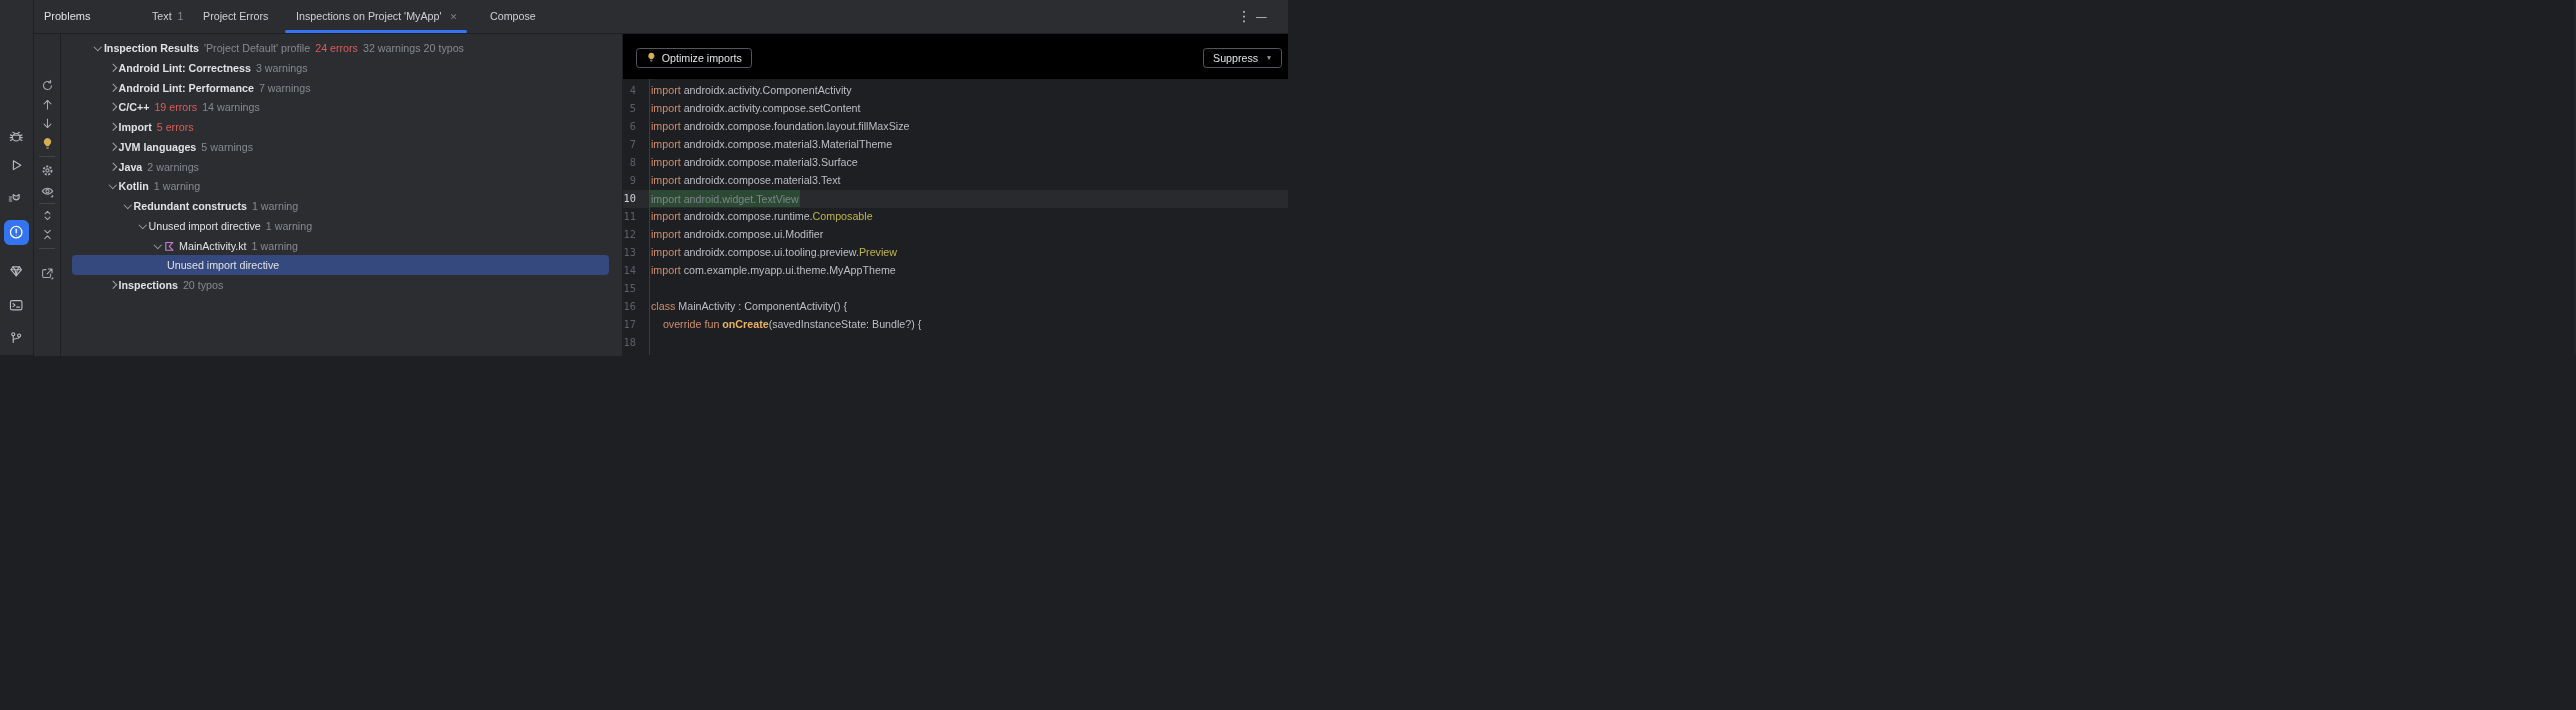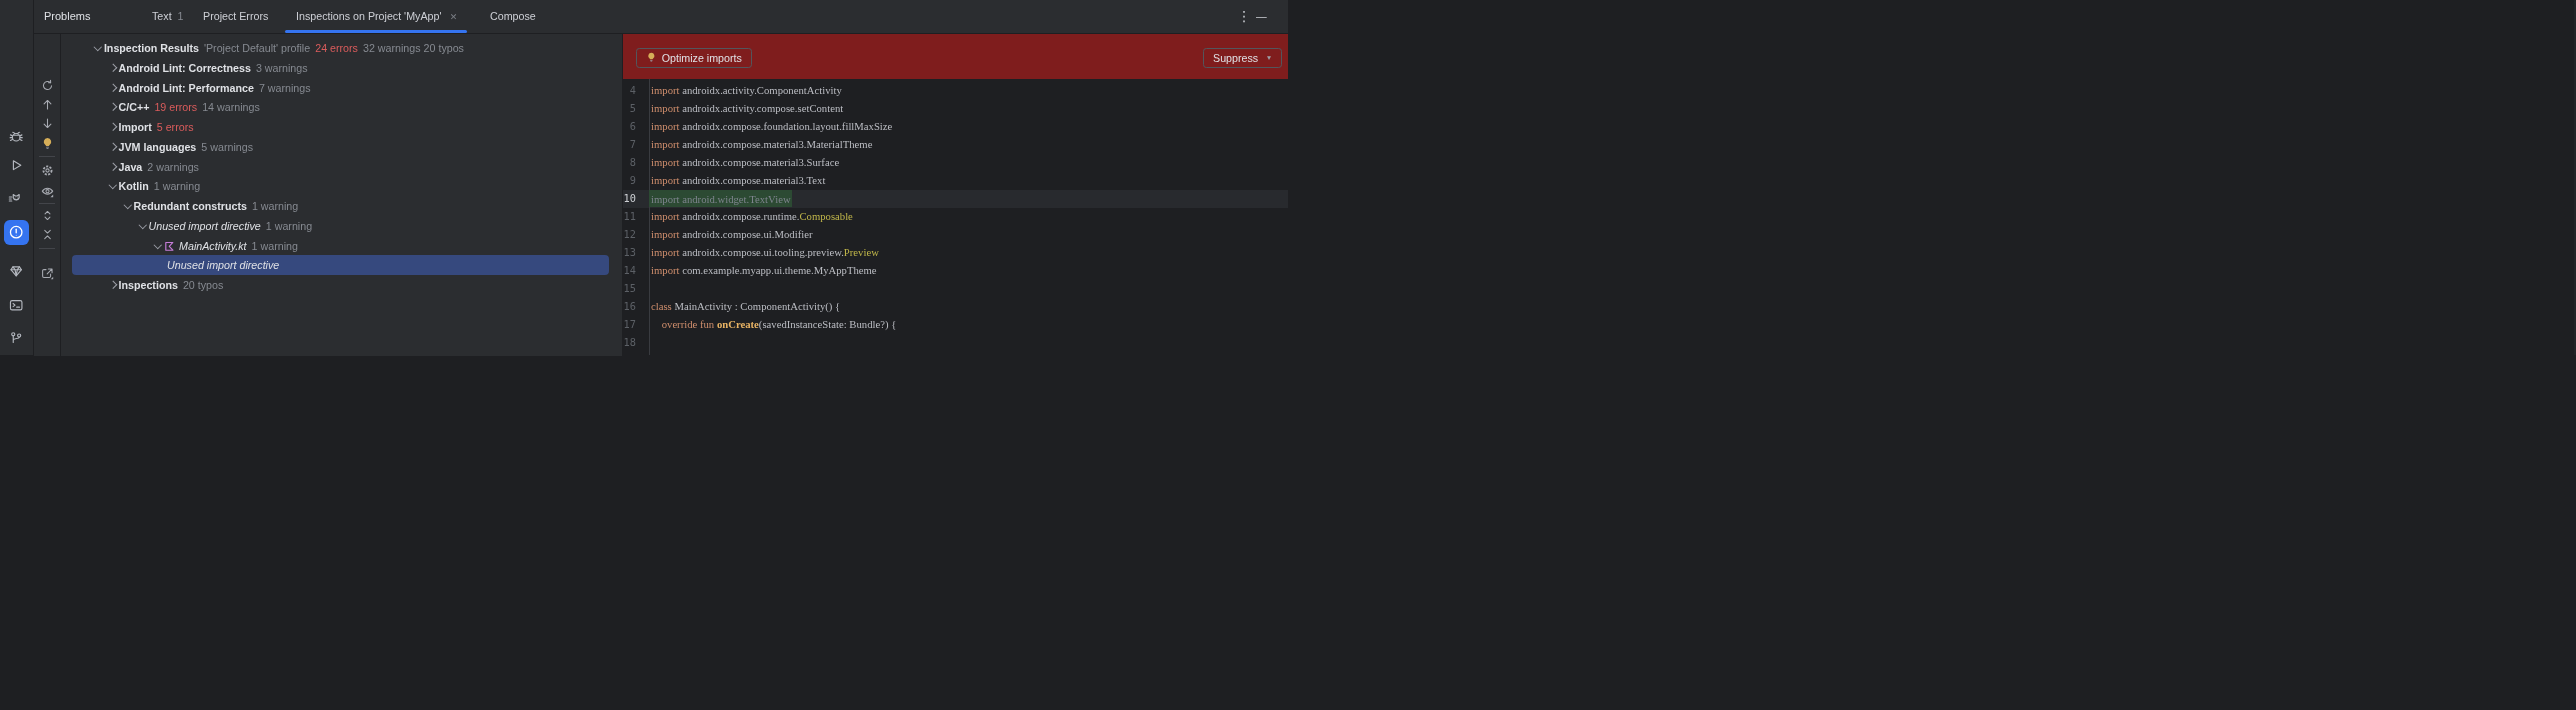--- a/index.html
+++ b/index.html
@@ -35,47 +35,47 @@
   
   #tree { position:absolute; left:61px; top:34px; width:561px; height:322px; background:#2B2D30; }
   .trow { position:absolute; left:76px; width:559px; height:20px; display:flex;
           align-items:center; font-size:10.7px; white-space:nowrap; }
   .chev { width:11.5px; height:11.5px; position:relative; flex:0 0 11.5px; }
   .chev::before { content:""; position:absolute; left:3.3px; top:2.5px; width:4.5px; height:4.5px;
           border-right:1.2px solid #9DA0A8; border-bottom:1.2px solid #9DA0A8;
           transform:rotate(-45deg); }
   .chev.down::before { transform:rotate(45deg); left:2.9px; top:1.6px; }
   .seg-b { font-weight:700; color:#DFE1E5; }
-  .seg-n { color:#DFE1E5;font-style:italic; }
+  .seg-n { color:#DFE1E5; }
   .seg-g { color:#868A91; margin-left:5px; }
   .seg-r { color:#DB5C5C; margin-left:5px; }
   .kt-ic { width:10.7px; height:10.7px; margin:0 4.1px 0 0.8px; flex:0 0 10.7px; }
   #sel-row { position:absolute; left:72px; top:255px; width:537px; height:20px;
              background:#36497E; border-radius:4.1px; display:flex; align-items:center; }
   #sel-row .seg-n { margin-left:95px; font-size:10.7px; }
 
   
   #actions { position:absolute; left:623px; top:34px; width:665px; height:46px;
-             background:#7f1d1d; border-bottom:0.8px solid #1E1F22; }
+             background:#000000; border-bottom:0.8px solid #1E1F22; }
   .btn { position:absolute; top:13.6px; height:20px; display:flex; align-items:center;
          gap:5px; padding:0 9px; border:0.8px solid #53565C; border-radius:3.3px;
          color:#DFE1E5; font-size:10.7px; white-space:nowrap; background:transparent; }
   .btn .dd { color:#9DA0A8; font-size:6.6px; margin-left:2.5px; }
 
   
   #editor { position:absolute; left:623px; top:79px; width:665px; height:276px;
             background:#1E1F22; }
   #caret-band { position:absolute; left:0; top:111px; width:665px; height:18px;
             background:#282A2E; }
   #gutter-sep { position:absolute; left:25.5px; top:0; bottom:0; width:0.8px; background:#393B40; }
   #nums { position:absolute; left:0; top:2.1px; width:13px; text-align:right;
           font-family:"DejaVu Sans Mono", monospace; font-size:10.3px; color:#5C6066; }
   #nums div { height:18px; line-height:18px; }
   #nums .cur { color:#CDD0D4; }
-  #code { position:absolute; left:28px; top:2.1px; font-family:Liberation Serif, serif;
+  #code { position:absolute; left:28px; top:2.1px; font-family:Liberation Sans, sans-serif;
           font-size:10.7px; color:#BCBEC4; }
   #code div { height:18px; line-height:18px; white-space:pre; }
   .tok-kw { color:#CF8E6D; }
   .tok-ann { color:#C0B64A; }
   .tok-fn { color:#E8B364; font-weight:600; }
   .tok-unused { color:#7E848D; background:#2C4A33; padding:2.5px 1.6px; margin:0 -1.6px; }
 
   #win-edge { position:absolute; right:0; top:0; width:2.5px; height:355px; background:#232528; }
 
   svg.ln { stroke:#A8ABB2; fill:none; stroke-width:1.3; stroke-linecap:round; stroke-linejoin:round; }

